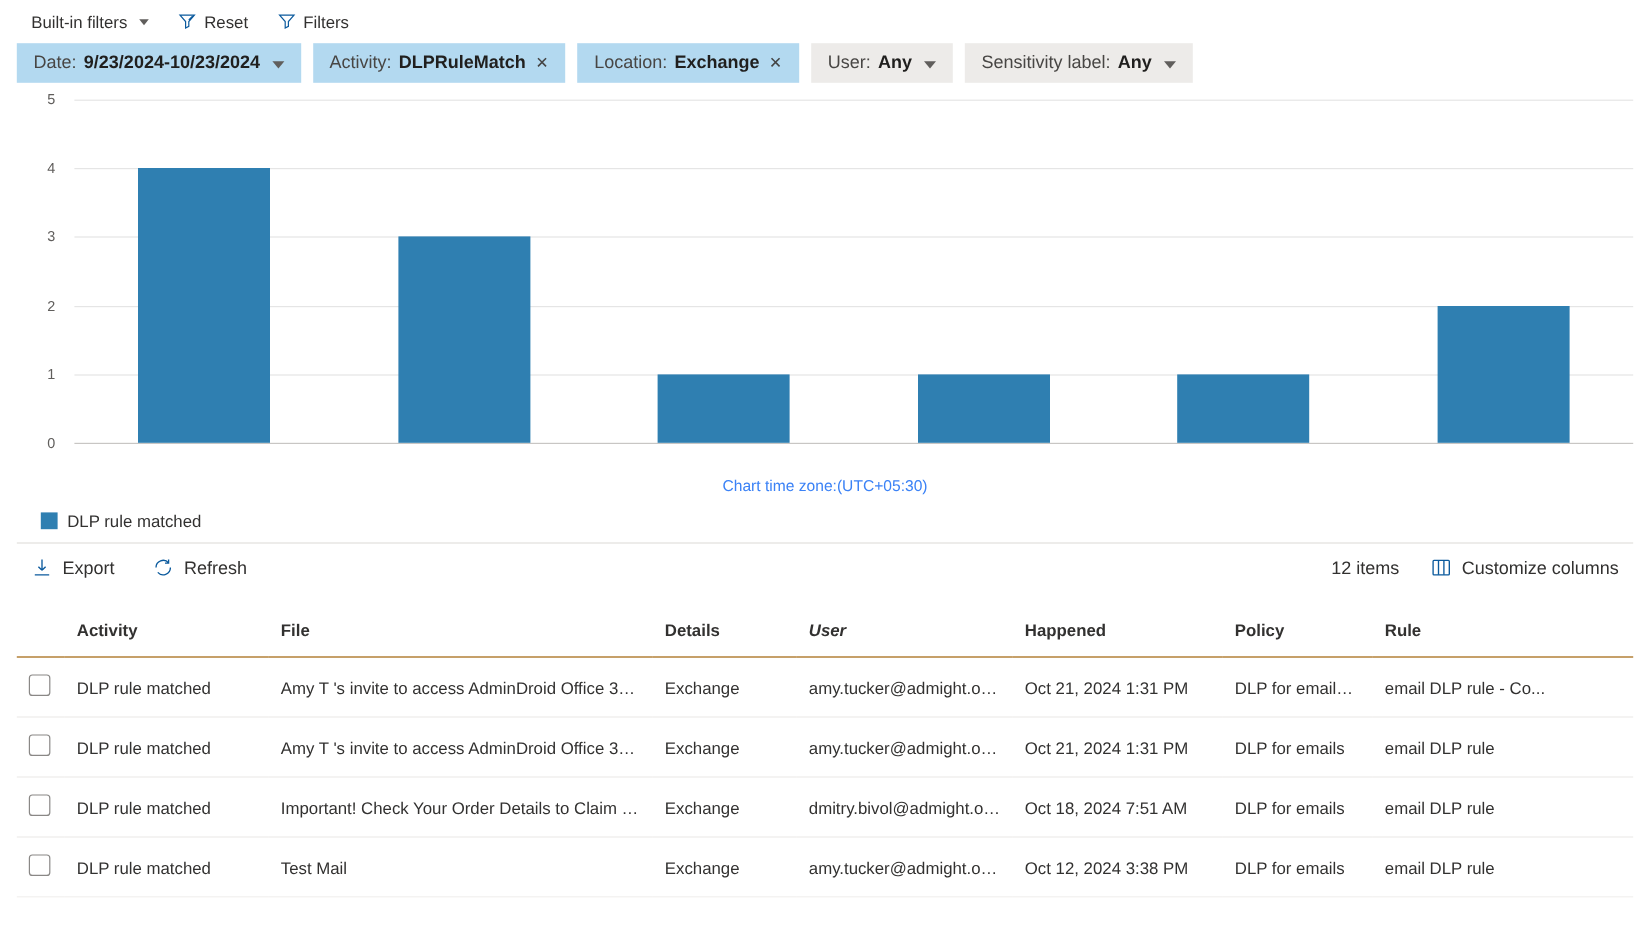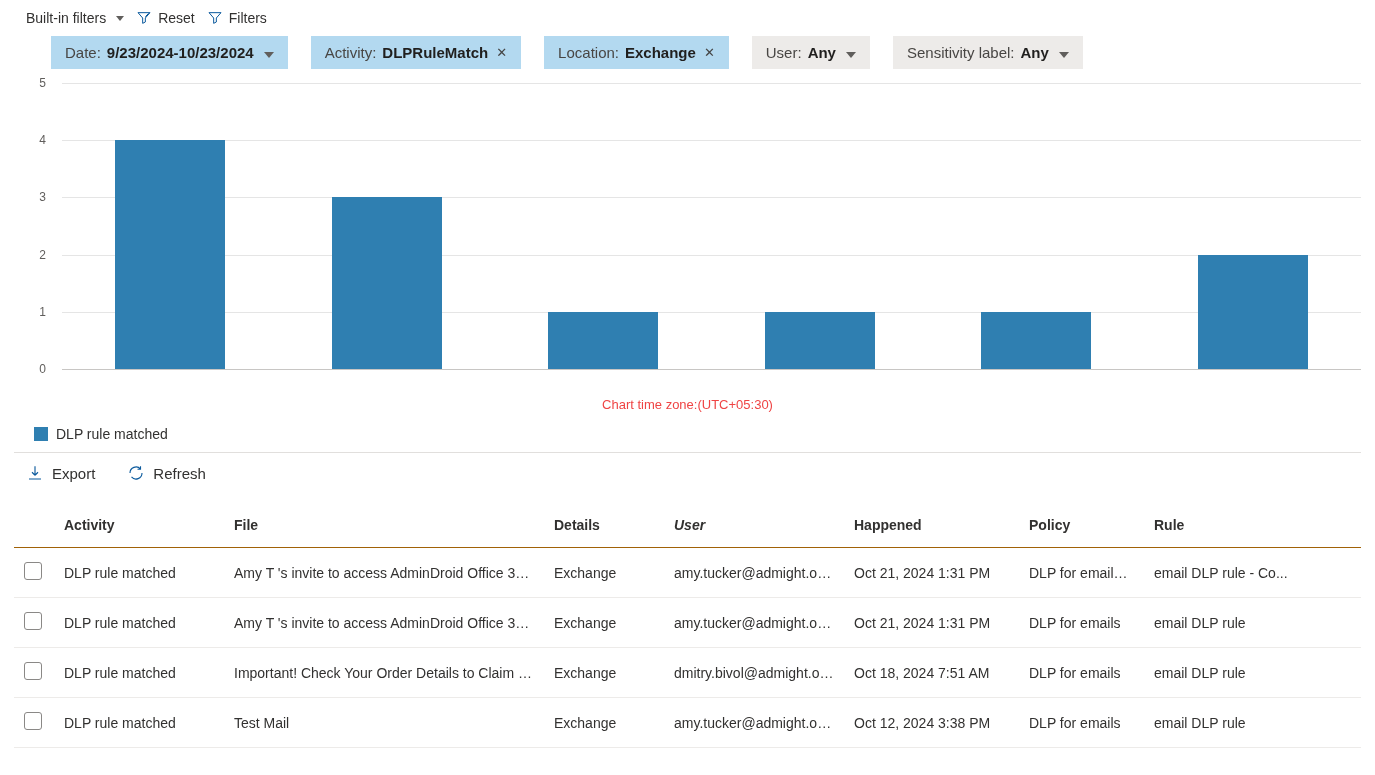--- a/index.html
+++ b/index.html
@@ -7,20 +7,21 @@
     margin: 0;
     padding: 0;
     font-family: "Segoe UI", -apple-system, BlinkMacSystemFont, sans-serif;
     font-size: 14px;
     color: #323130;
     background: #fff;
   }
   .toolbar-row {
     display: flex;
     align-items: center;
+    gap: 12px;
     padding: 6px 20px;
   }
   .toolbar-btn {
     display: flex;
     align-items: center;
     gap: 6px;
     background: none;
     border: none;
     font-size: 14px;
     color: #323130;
@@ -34,24 +35,23 @@
     width: 0;
     height: 0;
     border-left: 4px solid transparent;
     border-right: 4px solid transparent;
     border-top: 5px solid #605e5c;
     margin-left: 4px;
   }
 
   .filter-chips {
     display: flex;
-    gap: 23px;
+    gap: 10px;
     padding: 0 14px 14px;
     flex-wrap: wrap;
-    margin-left: 37px;
   }
   .chip {
     display: flex;
     align-items: center;
     gap: 6px;
     background: #edebe9;
     padding: 8px 14px;
     font-size: 15px;
     color: #323130;
     cursor: pointer;
@@ -136,21 +136,21 @@
   }
   .x-label {
     flex:1;
     text-align:center;
     font-size:12px;
     color:#605e5c;
   }
   .chart-sub {
     text-align:center;
     font-size:13px;
-    color:#ef4444;
+    color:#3b82f6;
     margin-top: 14px;
   }
   .legend {
     display:flex;
     align-items:center;
     gap:8px;
     padding: 14px 34px 10px;
     font-size:14px;
   }
   .legend-box {
@@ -312,20 +312,30 @@
       <svg viewBox="0 0 24 24">
           <path d="M12 3v12m0 0l-4-4m4 4l4-4M4 20h16"></path>
         </svg>
       <span>Export</span>
     </button>
     <button class="action-btn">
       <svg viewBox="0 0 24 24">
           <path d="M4 12a8 8 0 0 1 14-5.3M20 12a8 8 0 0 1-14 5.3M18 3v4h-4"></path>
         </svg>
       <span>Refresh</span>
+    </button>
+  </div>
+  <div class="action-right">
+    <span class="items-count">12 items</span>
+    <button class="action-btn">
+      <svg viewBox="0 0 24 24">
+          <rect x="3" y="4" width="18" height="16" rx="1"></rect>
+          <path d="M9 4v16M15 4v16"></path>
+        </svg>
+      <span>Customize columns</span>
     </button>
   </div>
 </div>
 
 <table class="data">
   <thead>
     <tr>
       <th class="col-check"></th>
       <th class="col-activity">Activity</th>
       <th class="col-file">File</th>

